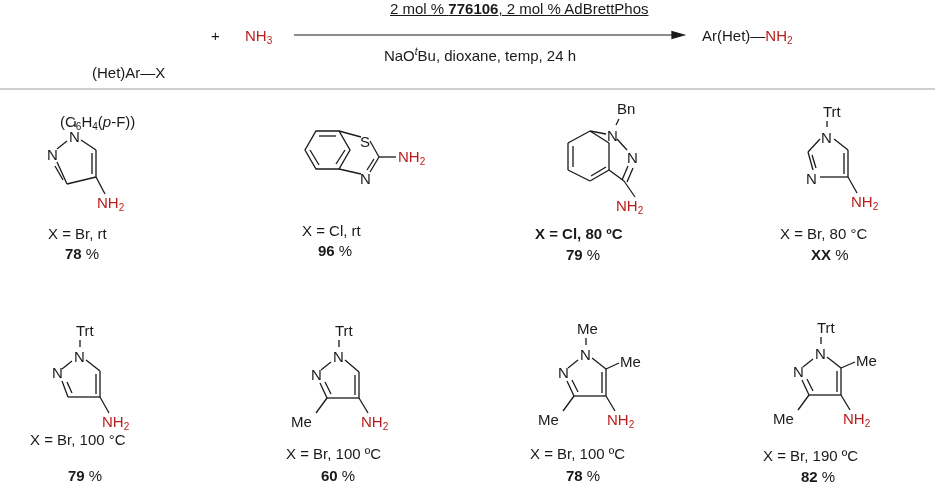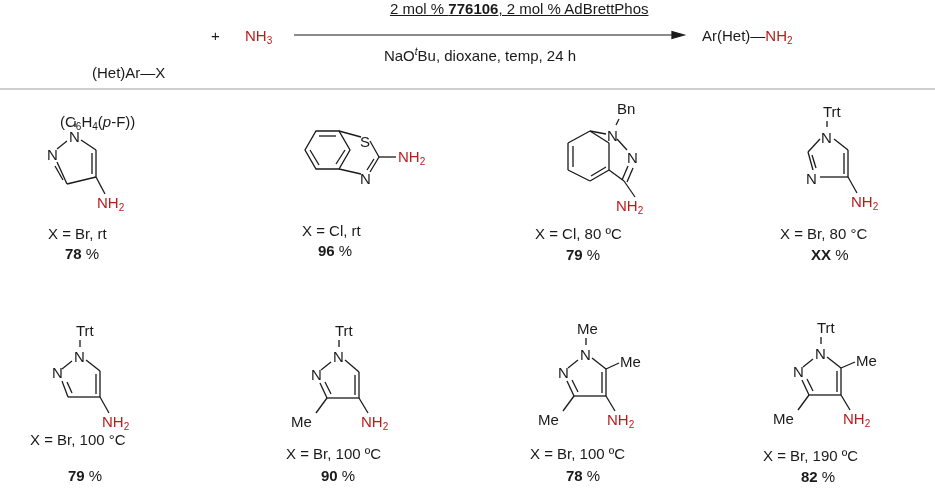--- a/index.html
+++ b/index.html
@@ -104,21 +104,21 @@
     <line x1="591" y1="176" x2="606" y2="167"></line>
     <line x1="590" y1="131" x2="609" y2="143"></line>
     <line x1="609" y1="143" x2="609" y2="170"></line>
     <line x1="617" y1="139" x2="627" y2="150"></line>
     <line x1="628" y1="166" x2="622" y2="180"></line>
     <line x1="633" y1="168" x2="627" y2="182"></line>
     <line x1="609" y1="170" x2="624" y2="181"></line>
     <line x1="624" y1="181" x2="635" y2="197"></line>
   </svg>
   <div class="abs t blue" style="left:616px; top:197px;"><span>NH</span><sub>2</sub></div>
-  <div class="abs t" style="left:535px; top:225px;">X = Cl, 80 ºC</div>
+  <div class="abs t" style="left:535px; top:225px;font-weight:bold;">X = Cl, 80 ºC</div>
   <div class="abs t" style="left:566px; top:246px;"><span class="b">79</span><span> %</span></div>
 </div>
 
 <div>
   <div class="abs t" style="left:823px; top:103px;">Trt</div>
   <svg class="mol" style="left:0; top:0;" width="935" height="230">
     <line x1="827" y1="121" x2="827" y2="127"></line>
     <text x="821" y="143">N</text>
     <text x="806" y="184">N</text>
     <line x1="820" y1="139" x2="808" y2="152"></line>
@@ -167,21 +167,21 @@
     <line x1="355" y1="375" x2="355" y2="395"></line>
     <line x1="359" y1="398" x2="327" y2="398"></line>
     <line x1="327" y1="398" x2="320" y2="383"></line>
     <line x1="331" y1="394" x2="325" y2="382"></line>
     <line x1="327" y1="398" x2="316" y2="413"></line>
     <line x1="359" y1="398" x2="368" y2="413"></line>
   </svg>
   <div class="abs t" style="left:291px; top:413px;">Me</div>
   <div class="abs t blue" style="left:361px; top:413px;"><span>NH</span><sub>2</sub></div>
   <div class="abs t" style="left:286px; top:445px;">X = Br, 100 ºC</div>
-  <div class="abs t" style="left:321px; top:467px;"><span class="b">90</span><span> %</span></div>
+  <div class="abs t" style="left:321px; top:467px;"><span class="b">60</span><span> %</span></div>
 </div>
 
 <div>
   <div class="abs t" style="left:577px; top:320px;">Me</div>
   <svg class="mol" style="left:0; top:0;" width="935" height="488">
     <line x1="586" y1="338" x2="586" y2="345"></line>
     <text x="580" y="360">N</text>
     <text x="558" y="378">N</text>
     <line x1="568" y1="368" x2="578" y2="360"></line>
     <line x1="592" y1="358" x2="606" y2="369"></line>

